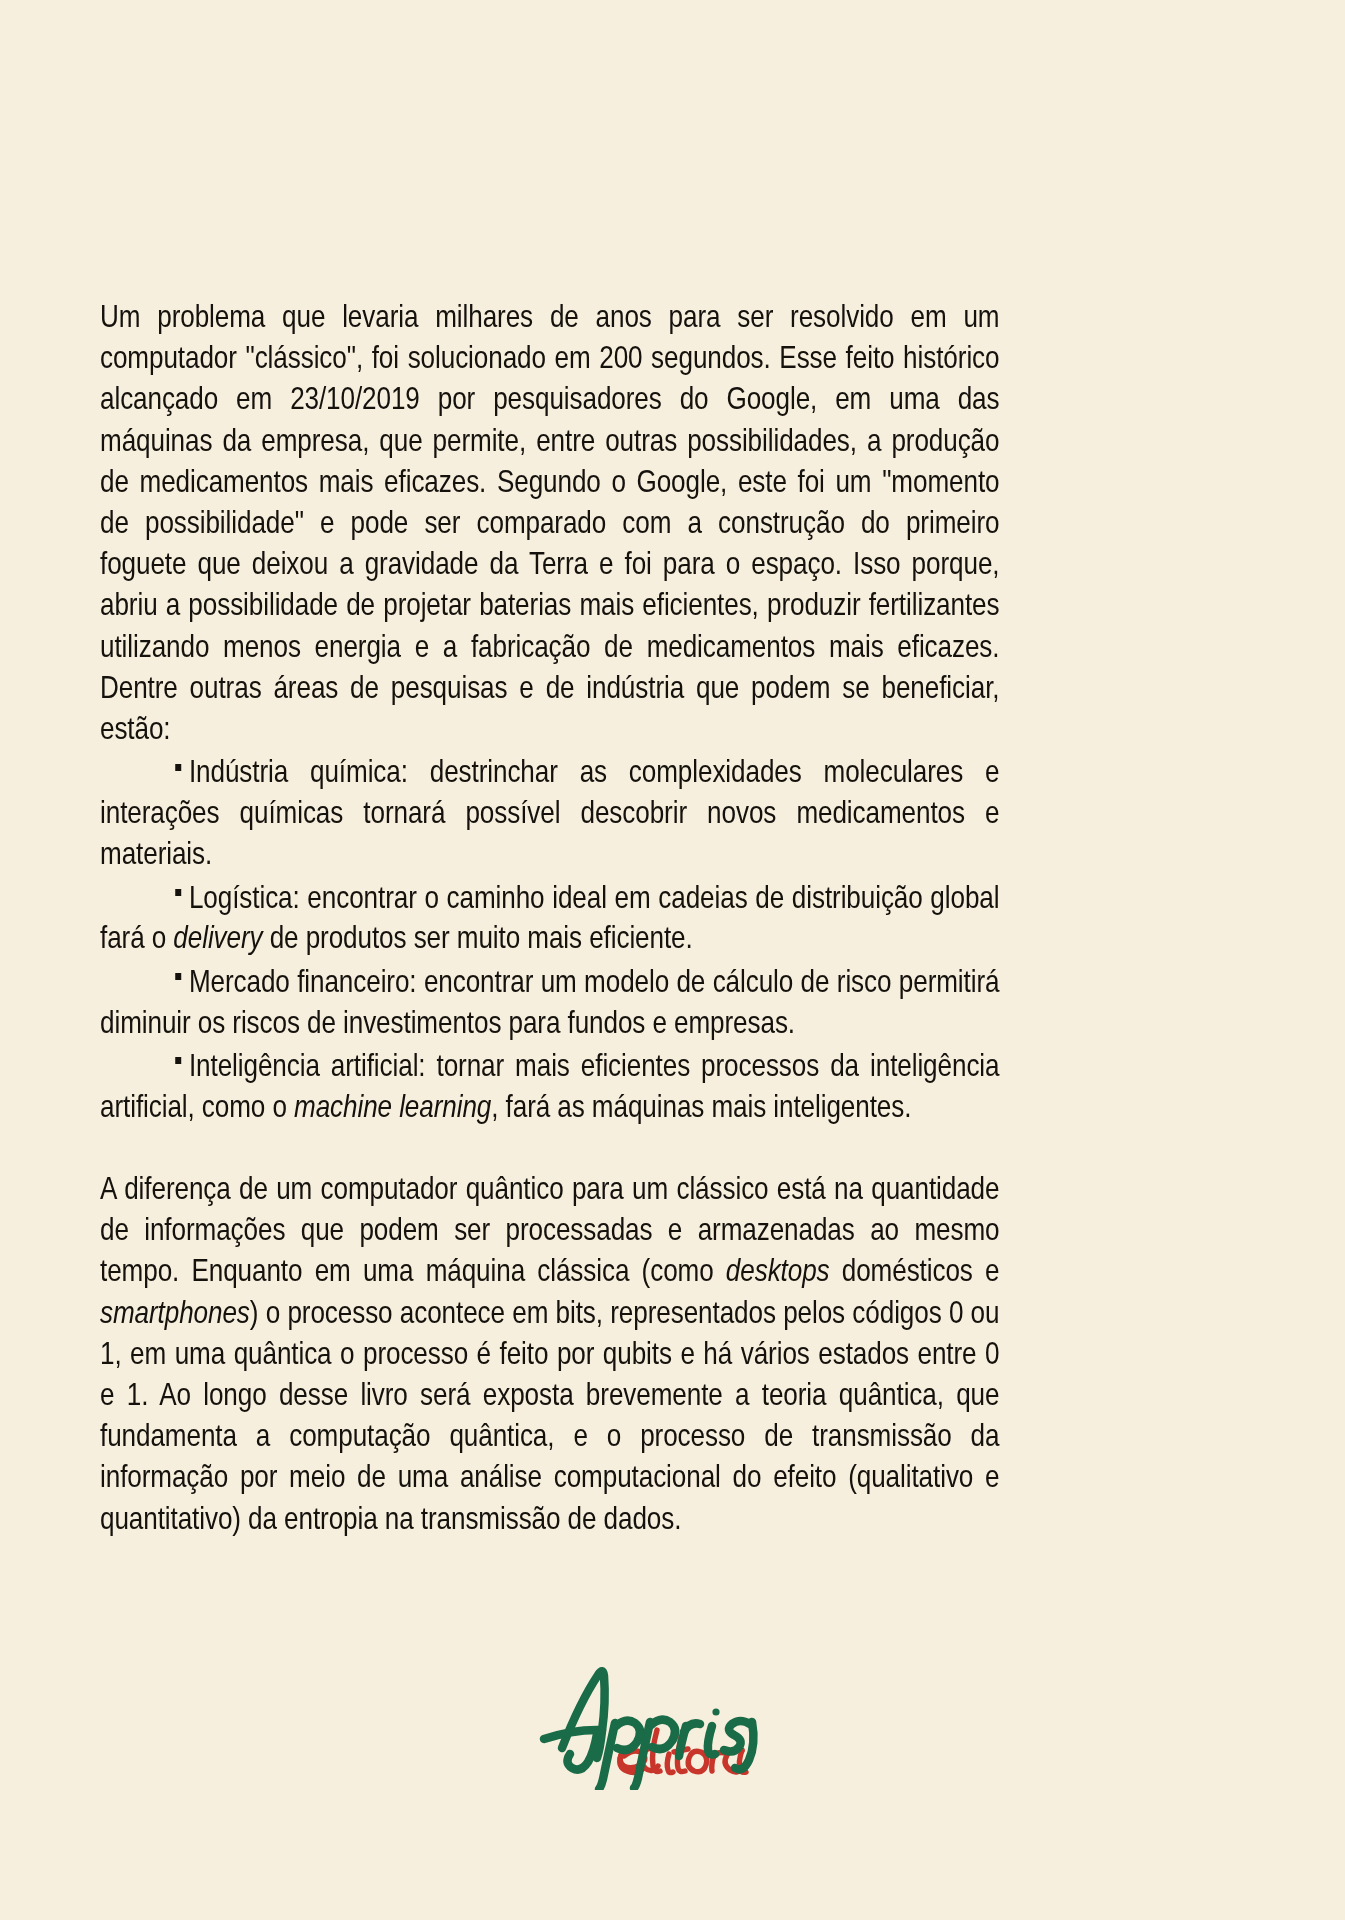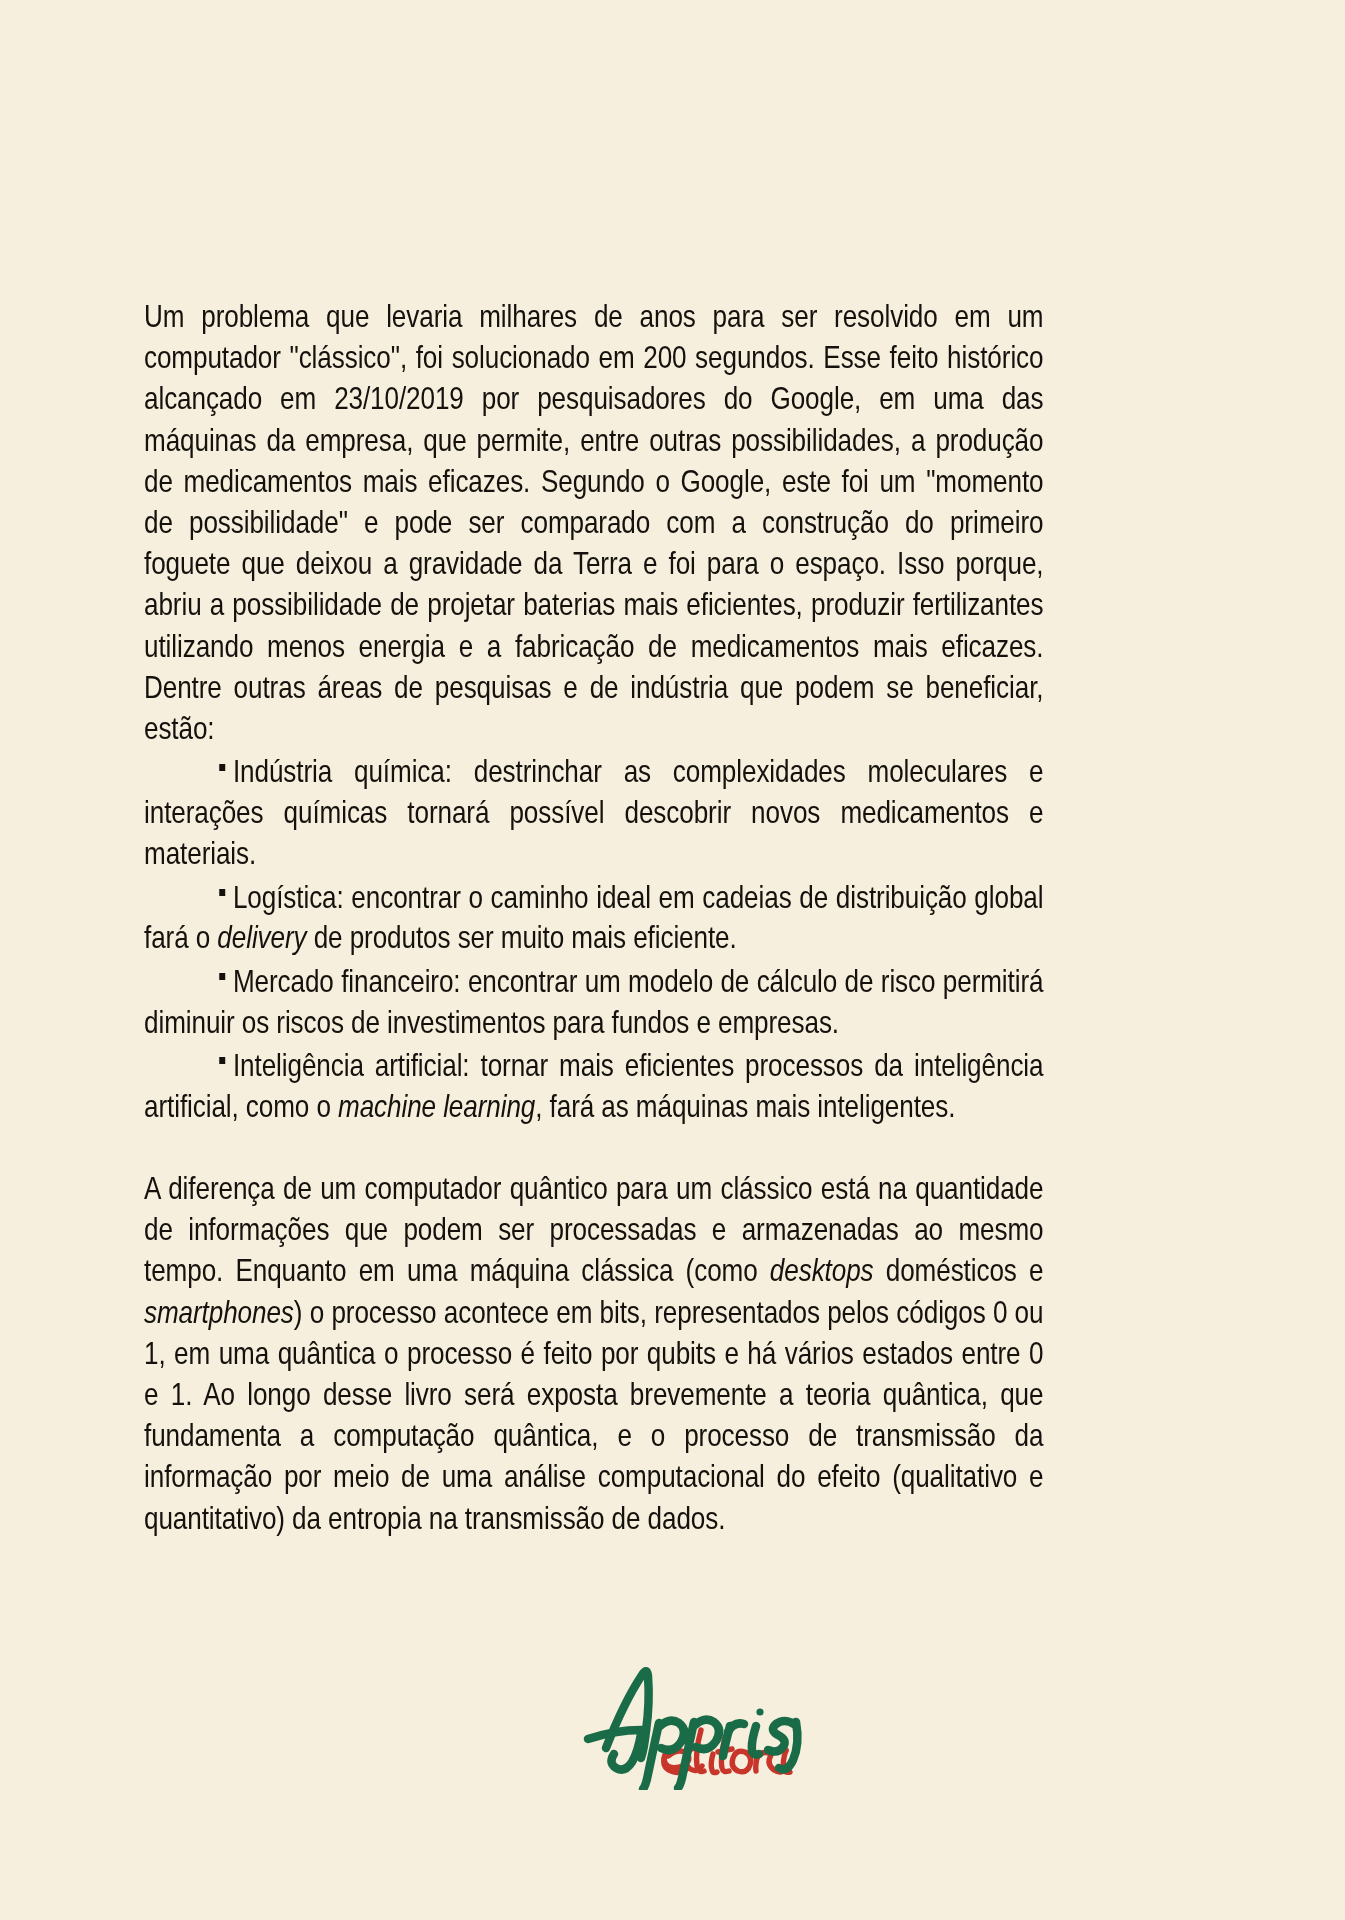--- a/index.html
+++ b/index.html
@@ -13,21 +13,20 @@
     background: #f7efdd;
     font-family: "Liberation Sans", sans-serif;
     overflow: hidden;
     position: relative;
   }
 
   .page {
     position: absolute;
     inset: 0;
     background: #f7efdd;
-    margin-left: 44px;
   }
 
   .text-column {
     position: absolute;
     left: 100px;
     top: 296px;
     width: 900px;
   }
 
   .body-text {

